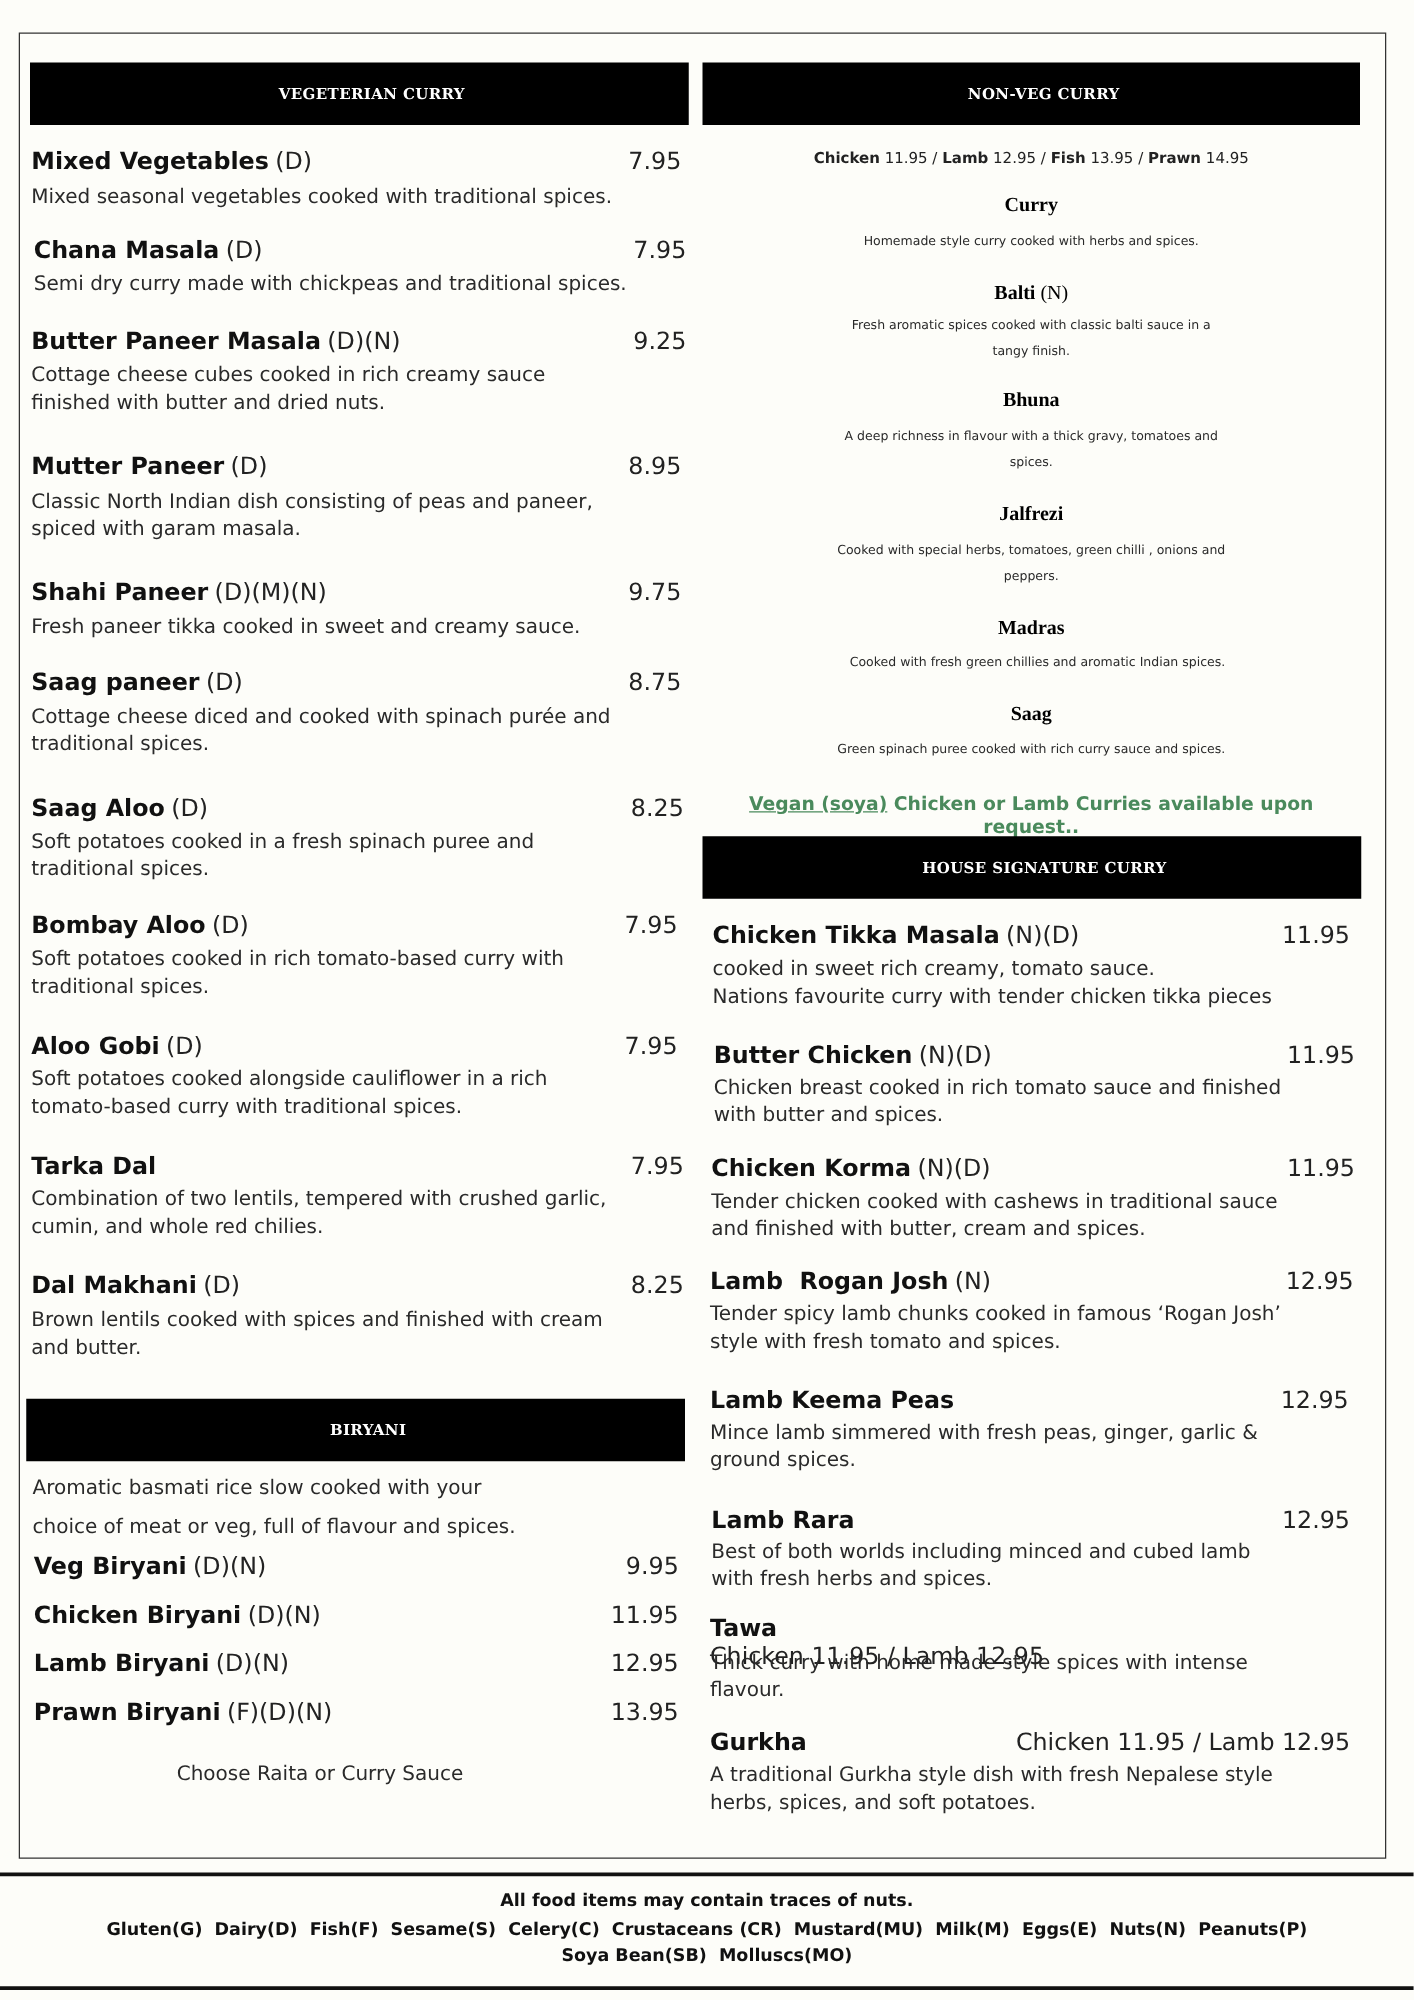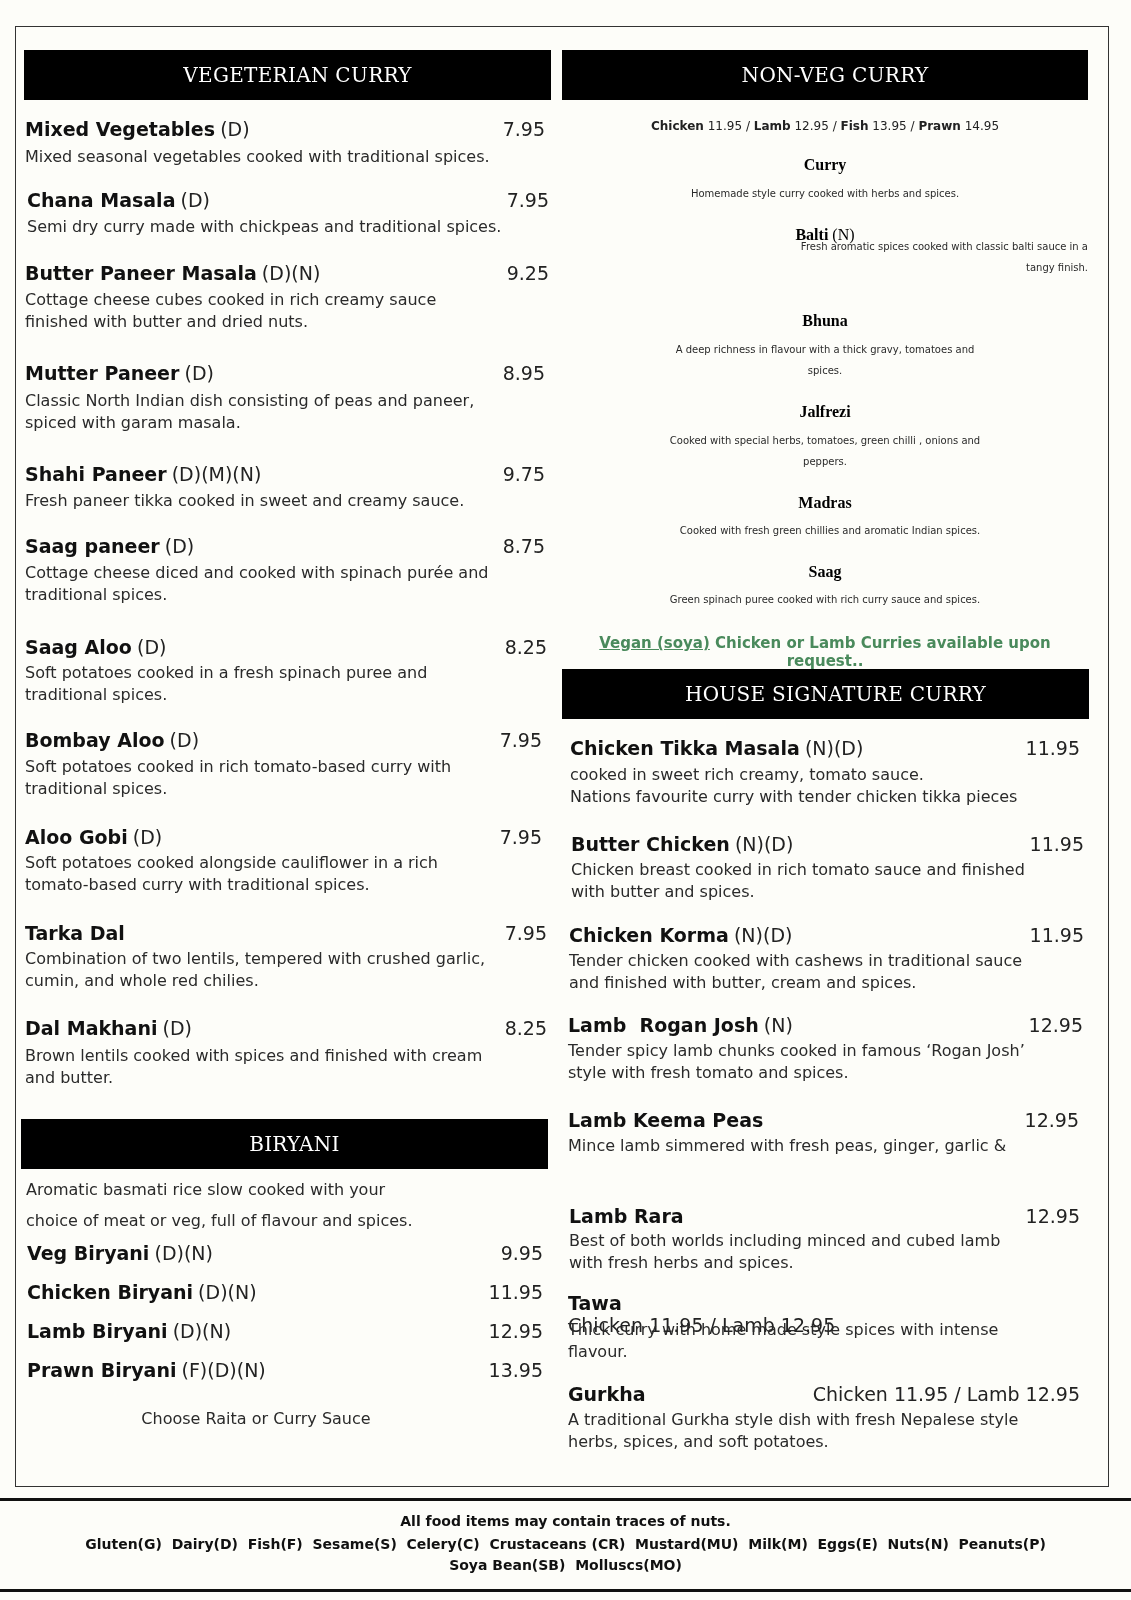--- a/index.html
+++ b/index.html
@@ -5,21 +5,21 @@
   * { box-sizing: border-box; margin: 0; padding: 0; }
   html, body { width: 1131px; height: 1600px; background: #fdfdf9; }
   body { position: relative; font-family: "DejaVu Sans", sans-serif; color: #1a1a1a; overflow: hidden; }
 
   .frame {
     position: absolute; left: 15px; top: 26px; width: 1094px; height: 1461px;
     border: 1.5px solid #333;
   }
   .banner {
     position: absolute; background: #000; color: #fff;
-    font-family: "DejaVu Serif", serif; font-weight: normal; font-size: 20px;
+    font-family: "DejaVu Serif", serif; font-weight: bold; font-size: 12px;
     display: flex; align-items: center; justify-content: center;
     letter-spacing: 0.3px;
     padding-left: 20px;
   }
   .abs { position: absolute; }
   .item-row { position: absolute; display: flex; justify-content: space-between; align-items: baseline; }
   .name { font-weight: bold; font-size: 19px; color: #111; }
   .allergen { font-weight: normal; font-size: 19px; color: #222; }
   .price { font-size: 19px; color: #222; }
   .desc { position: absolute; font-size: 16px; line-height: 22px; color: #2a2a2a; }
@@ -177,21 +177,21 @@
 <div class="nv-name" style="left:562px;top:156px;width:526px;">
   <span>Curry</span>
 </div>
 <div class="nv-desc" style="left:562px;top:183px;width:526px;">
   <div>Homemade style curry cooked with herbs and spices.</div>
 </div>
 
 <div class="nv-name" style="left:562px;top:226px;width:526px;">
   <span>Balti</span> <span style="font-weight:normal;">(N)</span>
 </div>
-<div class="nv-desc" style="left:562px;top:236px;width:526px;text-align:right;">
+<div class="nv-desc" style="left:562px;top:250px;width:526px;">
   <div>Fresh aromatic spices cooked with classic balti sauce in a</div>
   <div>tangy finish.</div>
 </div>
 
 <div class="nv-name" style="left:562px;top:312px;width:526px;">
   <span>Bhuna</span>
 </div>
 <div class="nv-desc" style="left:562px;top:339px;width:526px;">
   <div>A deep richness in flavour with a thick gravy, tomatoes and</div>
   <div>spices.</div>
@@ -262,20 +262,21 @@
     <div>Tender spicy lamb chunks cooked in famous ‘Rogan Josh’</div>
     <div>style with fresh tomato and spices.</div>
   </div>
 
 <div class="item-row" style="left:568px;top:1109px;width:511px;">
   <span><span class="name">Lamb Keema Peas</span> <span class="allergen"></span></span>
   <span class="price">12.95</span>
 </div>
 <div class="desc" style="left:568px;top:1135px;width:530px;">
     <div>Mince lamb simmered with fresh peas, ginger, garlic &amp;</div>
+    <div>ground spices.</div>
   </div>
 
 <div class="item-row" style="left:569px;top:1205px;width:511px;">
   <span><span class="name">Lamb Rara</span> <span class="allergen"></span></span>
   <span class="price">12.95</span>
 </div>
 <div class="desc" style="left:569px;top:1230px;width:530px;">
     <div>Best of both worlds including minced and cubed lamb</div>
     <div>with fresh herbs and spices.</div>
   </div>

